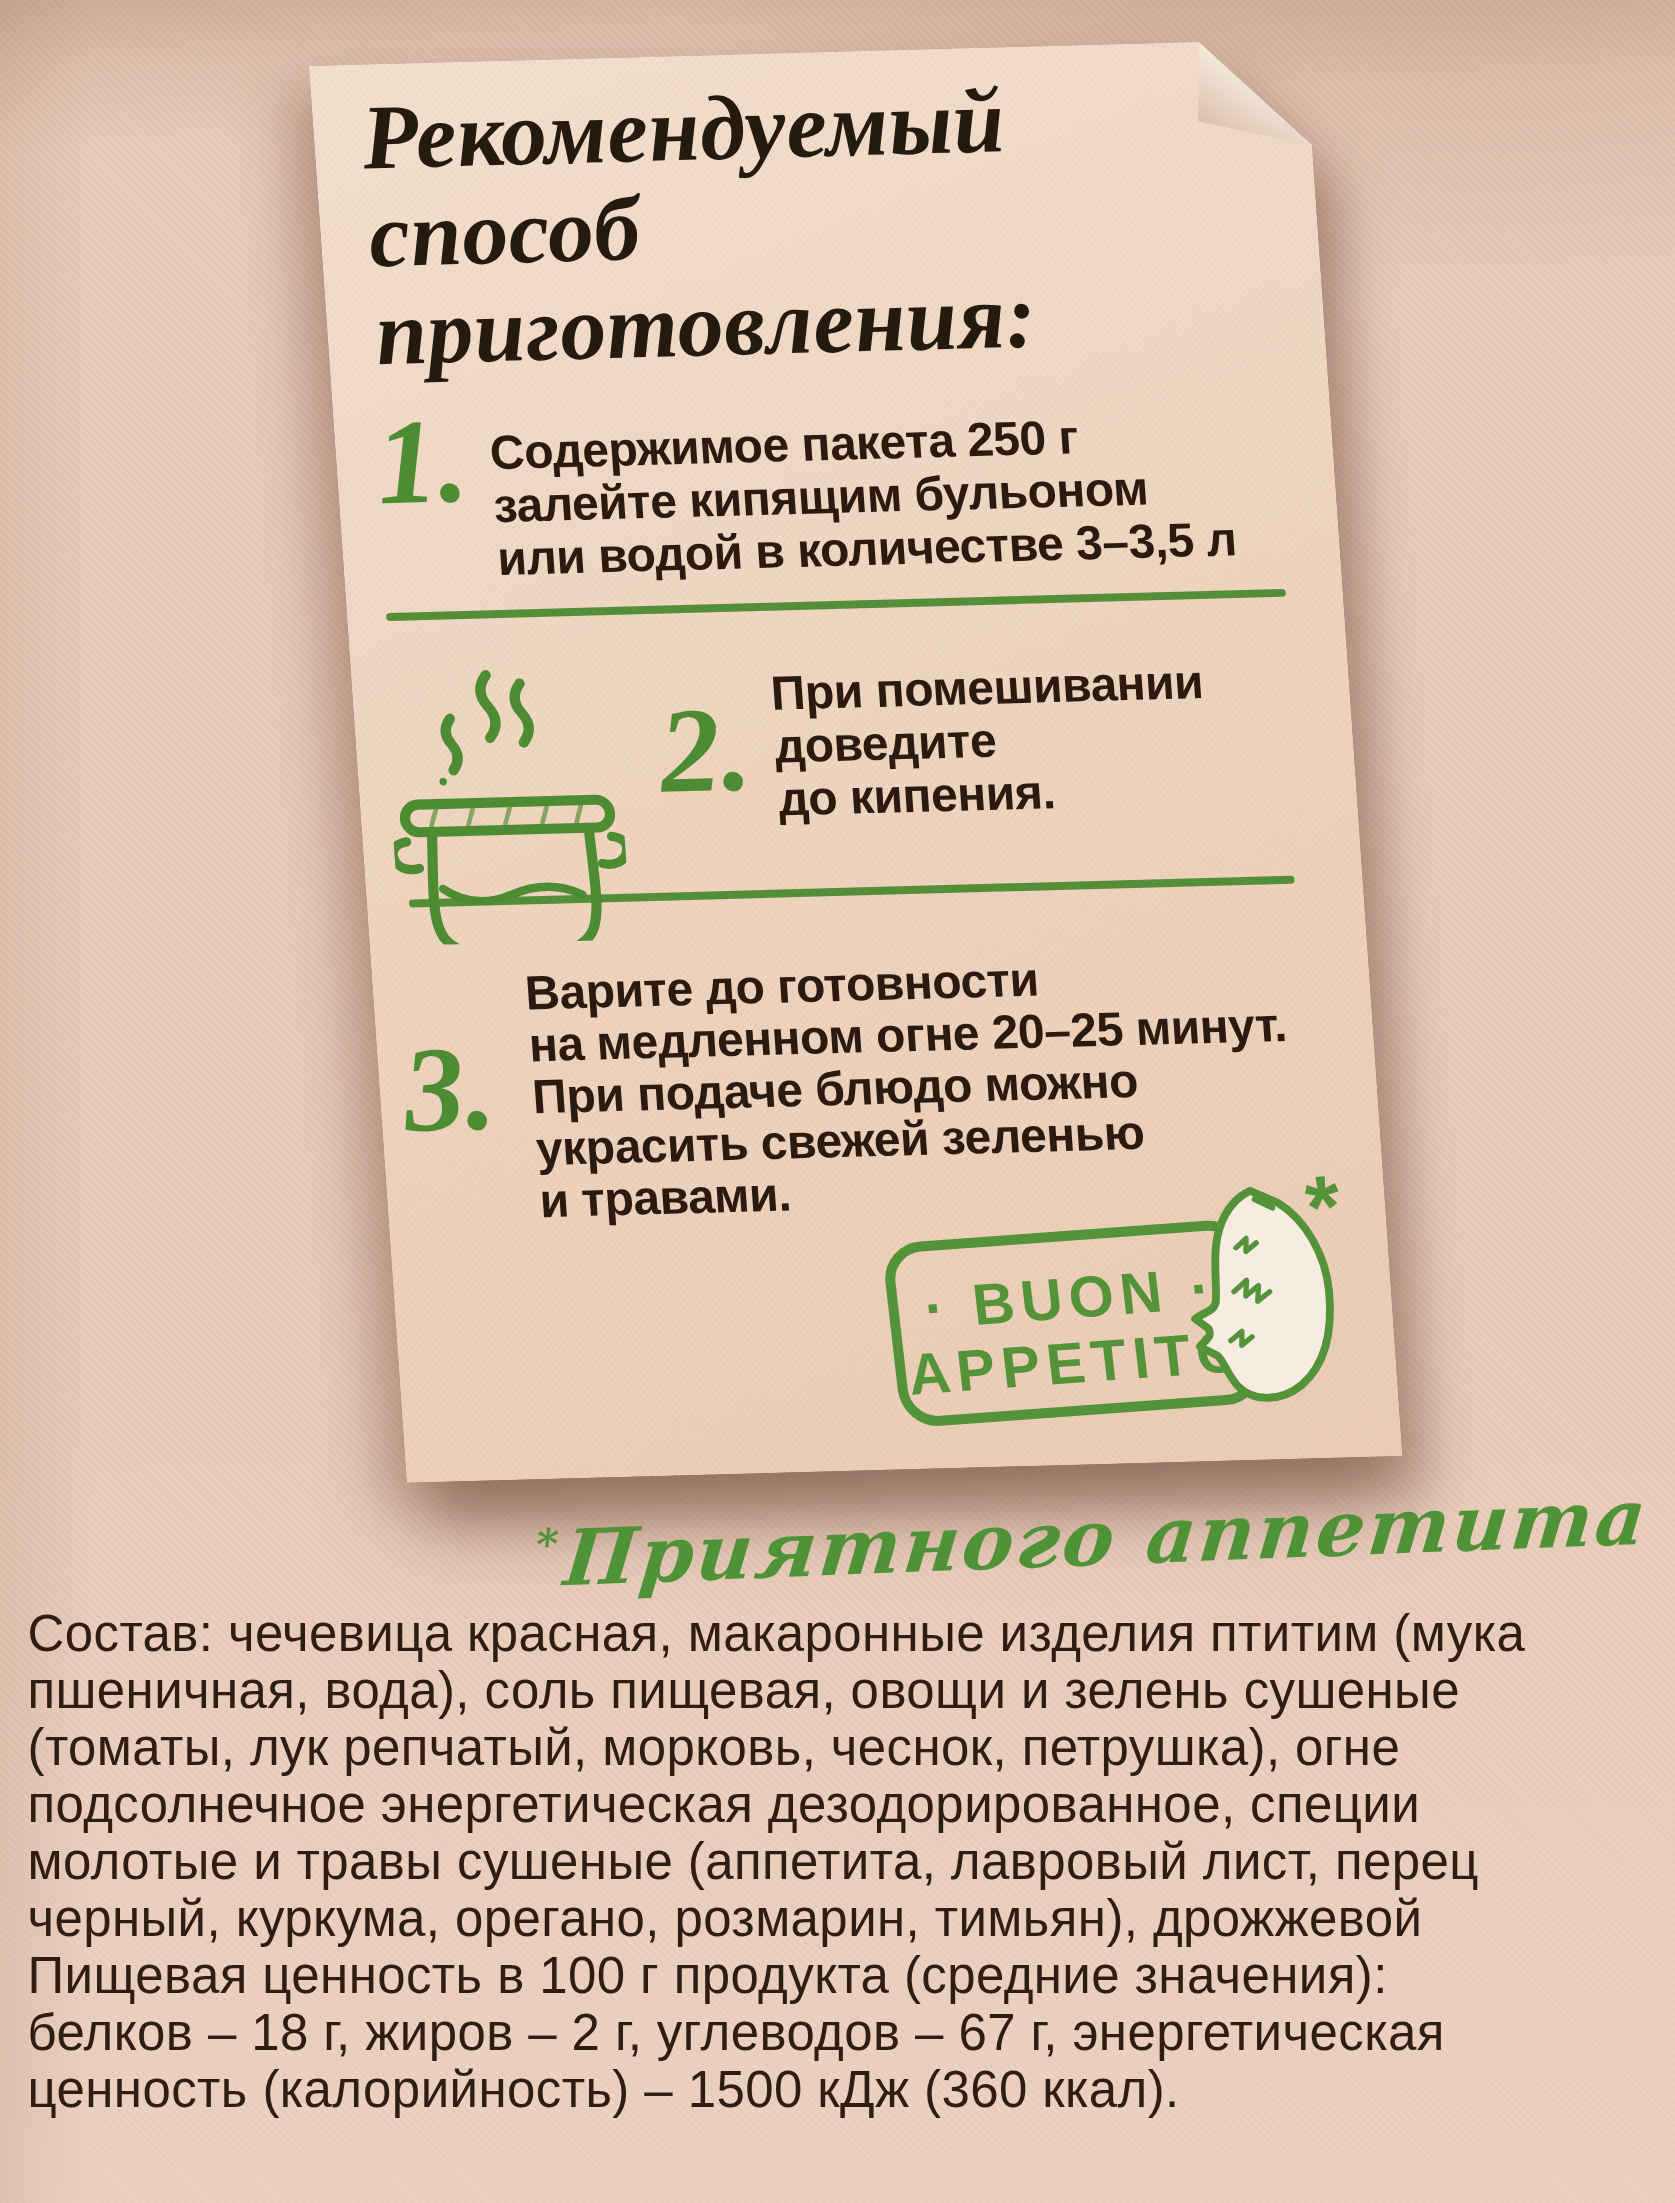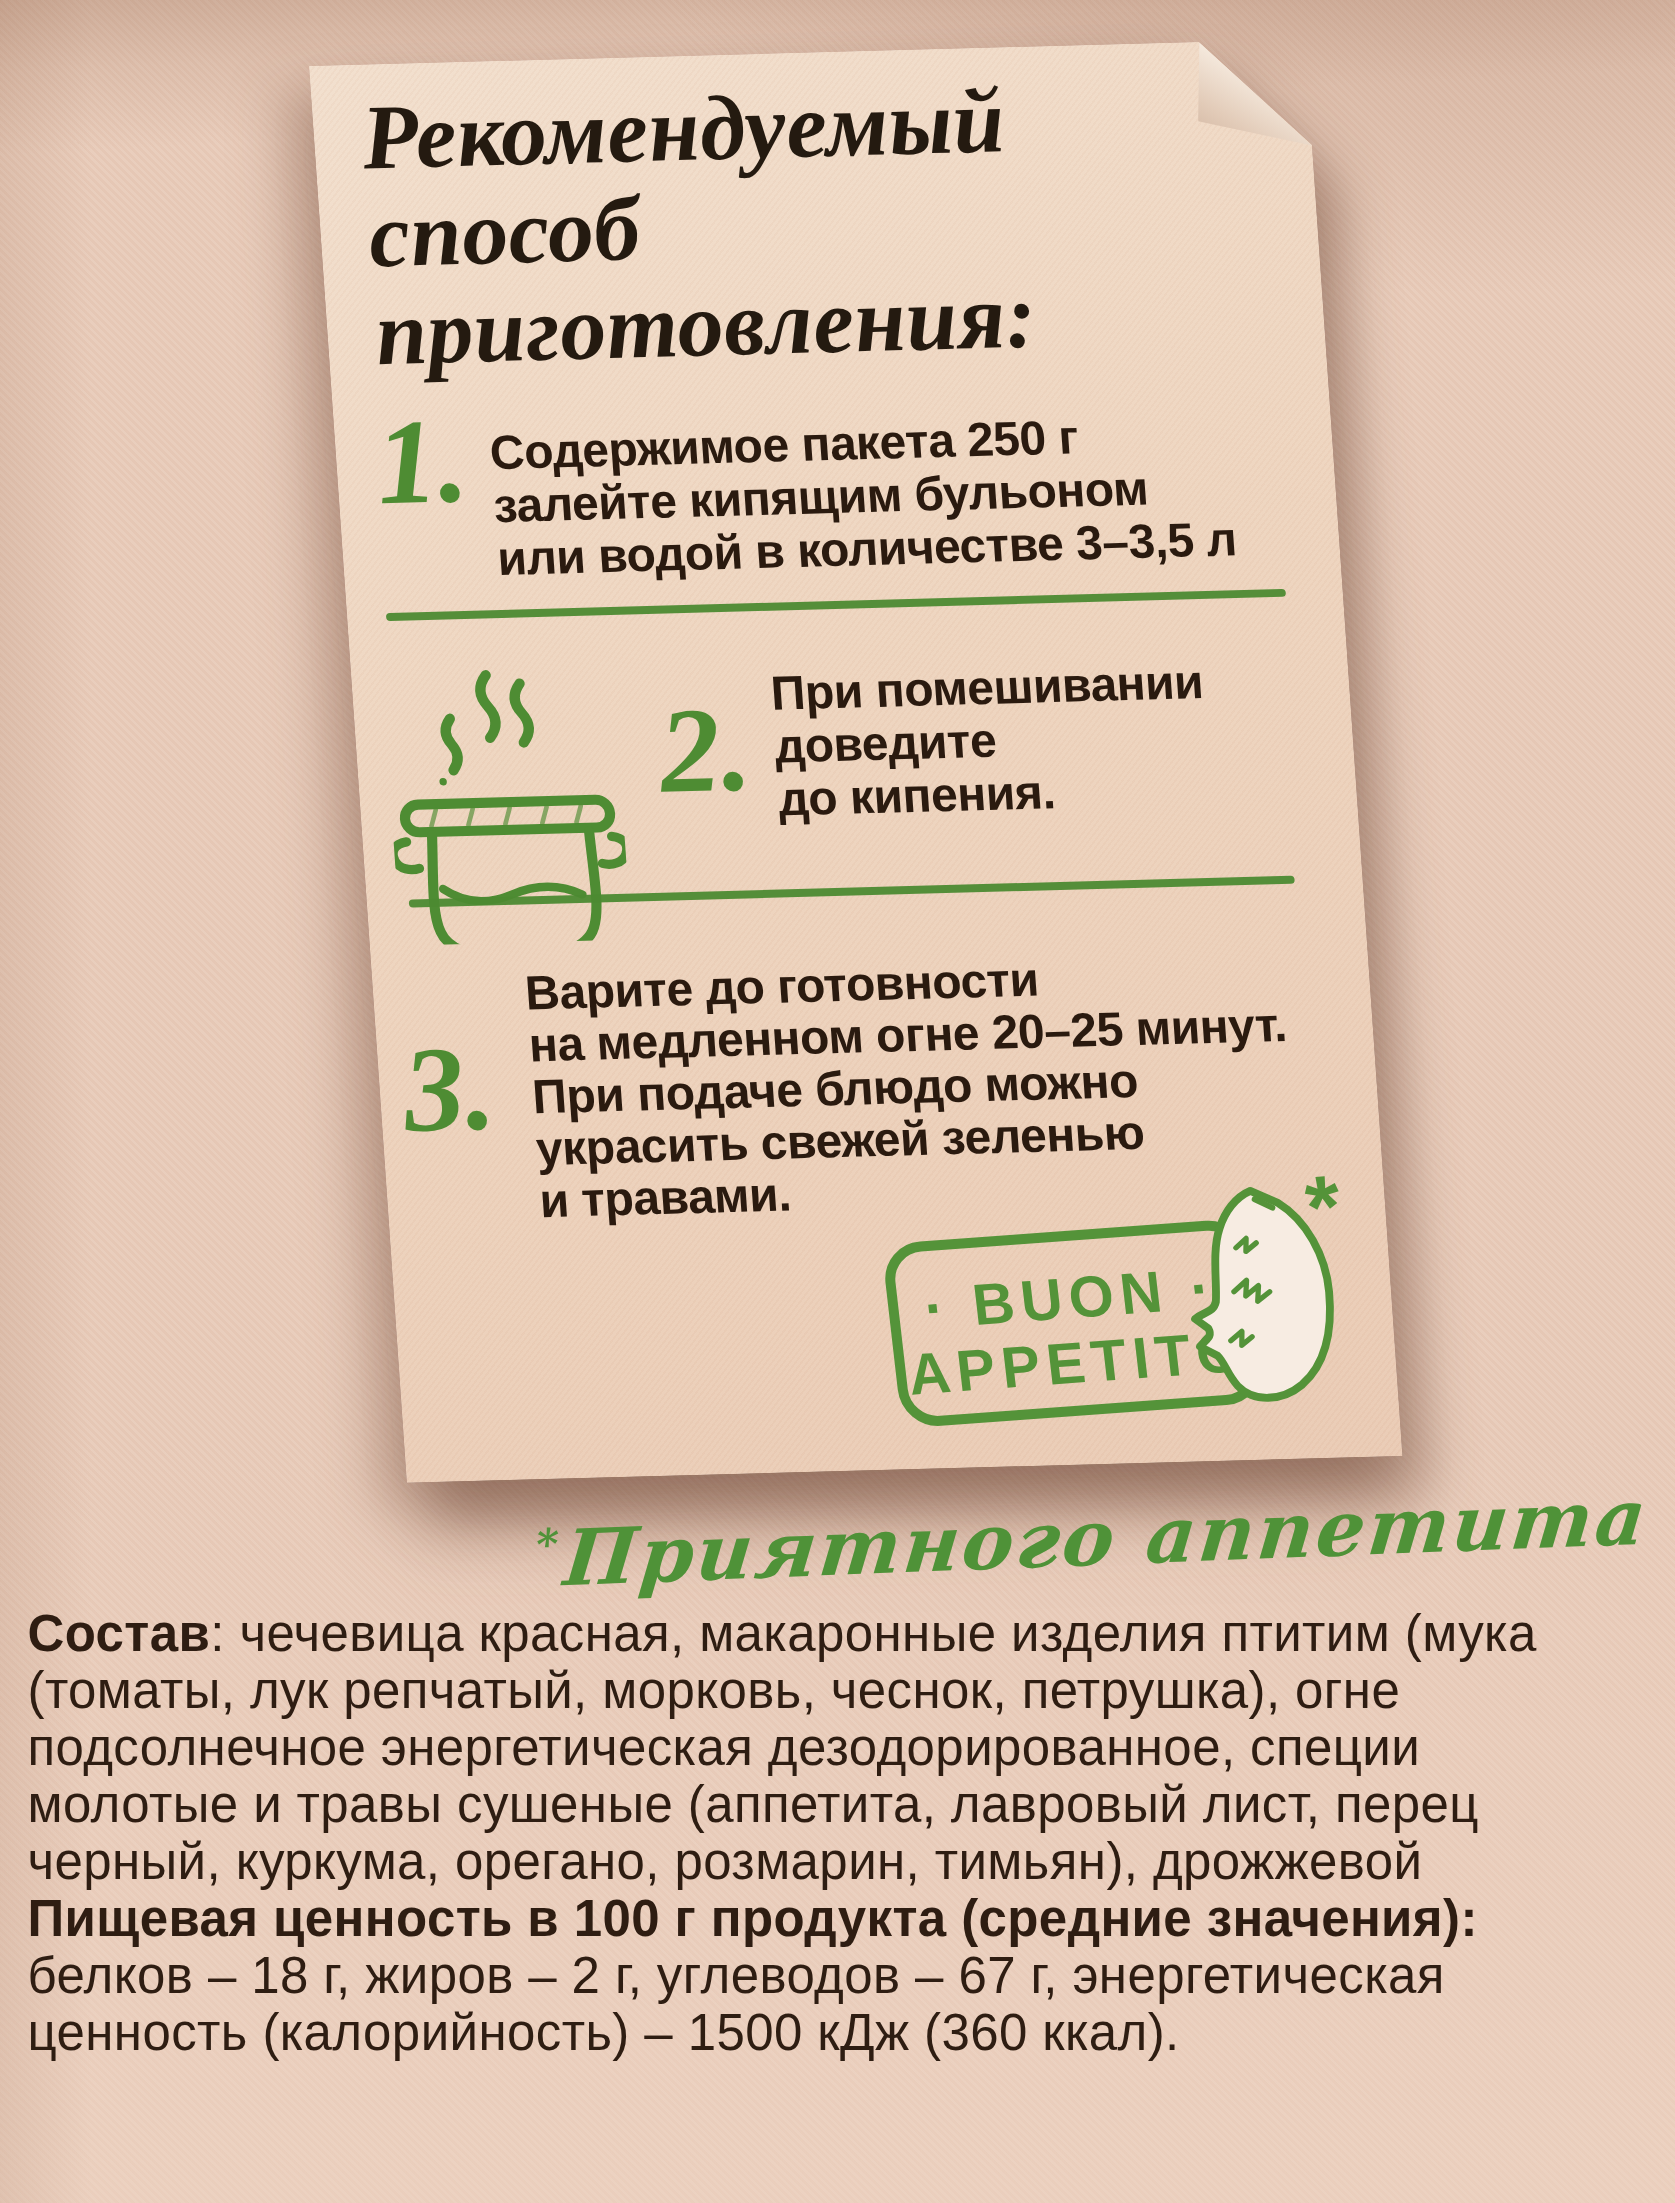--- a/index.html
+++ b/index.html
@@ -54,21 +54,21 @@
   
   .handwritten{position:absolute;left:534px;top:1493px;color:#4f9238;
     font-family:"DejaVu Serif", serif;font-style:italic;font-weight:bold;
     font-size:77px;letter-spacing:2.8px;white-space:nowrap;
     transform:rotate(-2.2deg) skewX(-8deg);}
   .handwritten .mark{font-size:.55em;vertical-align:super;margin-right:5.5px;}
   
   .info{position:absolute;left:27.5px;top:1605px;color:#2e1d12;
     font-size:51px;line-height:57px;letter-spacing:0.4px;}
   .info .line{white-space:nowrap;}
-  .b{font-weight:bold;}
+  .b{font-weight:normal;}
 </style>
 </head>
 <body>
 
 <div class="page">
 
   <div class="note-wrap">
     <div class="note">
       <div class="fold"></div>
 
@@ -136,20 +136,21 @@
       </div>
     </div>
   </div>
 
   <div class="handwritten">
     <span class="mark">*</span><span>Приятного аппетита</span>
   </div>
 
   <div class="info">
     <div class="line"><span class="b">Состав</span><span>: чечевица красная, макаронные изделия птитим (мука</span></div>
+    <div class="line">пшеничная, вода), соль пищевая, овощи и зелень сушеные</div>
     <div class="line">(томаты, лук репчатый, морковь, чеснок, петрушка), огне</div>
     <div class="line">подсолнечное энергетическая дезодорированное, специи</div>
     <div class="line">молотые и травы сушеные (аппетита, лавровый лист, перец</div>
     <div class="line">черный, куркума, орегано, розмарин, тимьян), дрожжевой</div>
     <div class="line b">Пищевая ценность в 100 г продукта (средние значения):</div>
     <div class="line">белков – 18 г, жиров – 2 г, углеводов – 67 г, энергетическая</div>
     <div class="line">ценность (калорийность) – 1500 кДж (360 ккал).</div>
   </div>
 
 </div>

